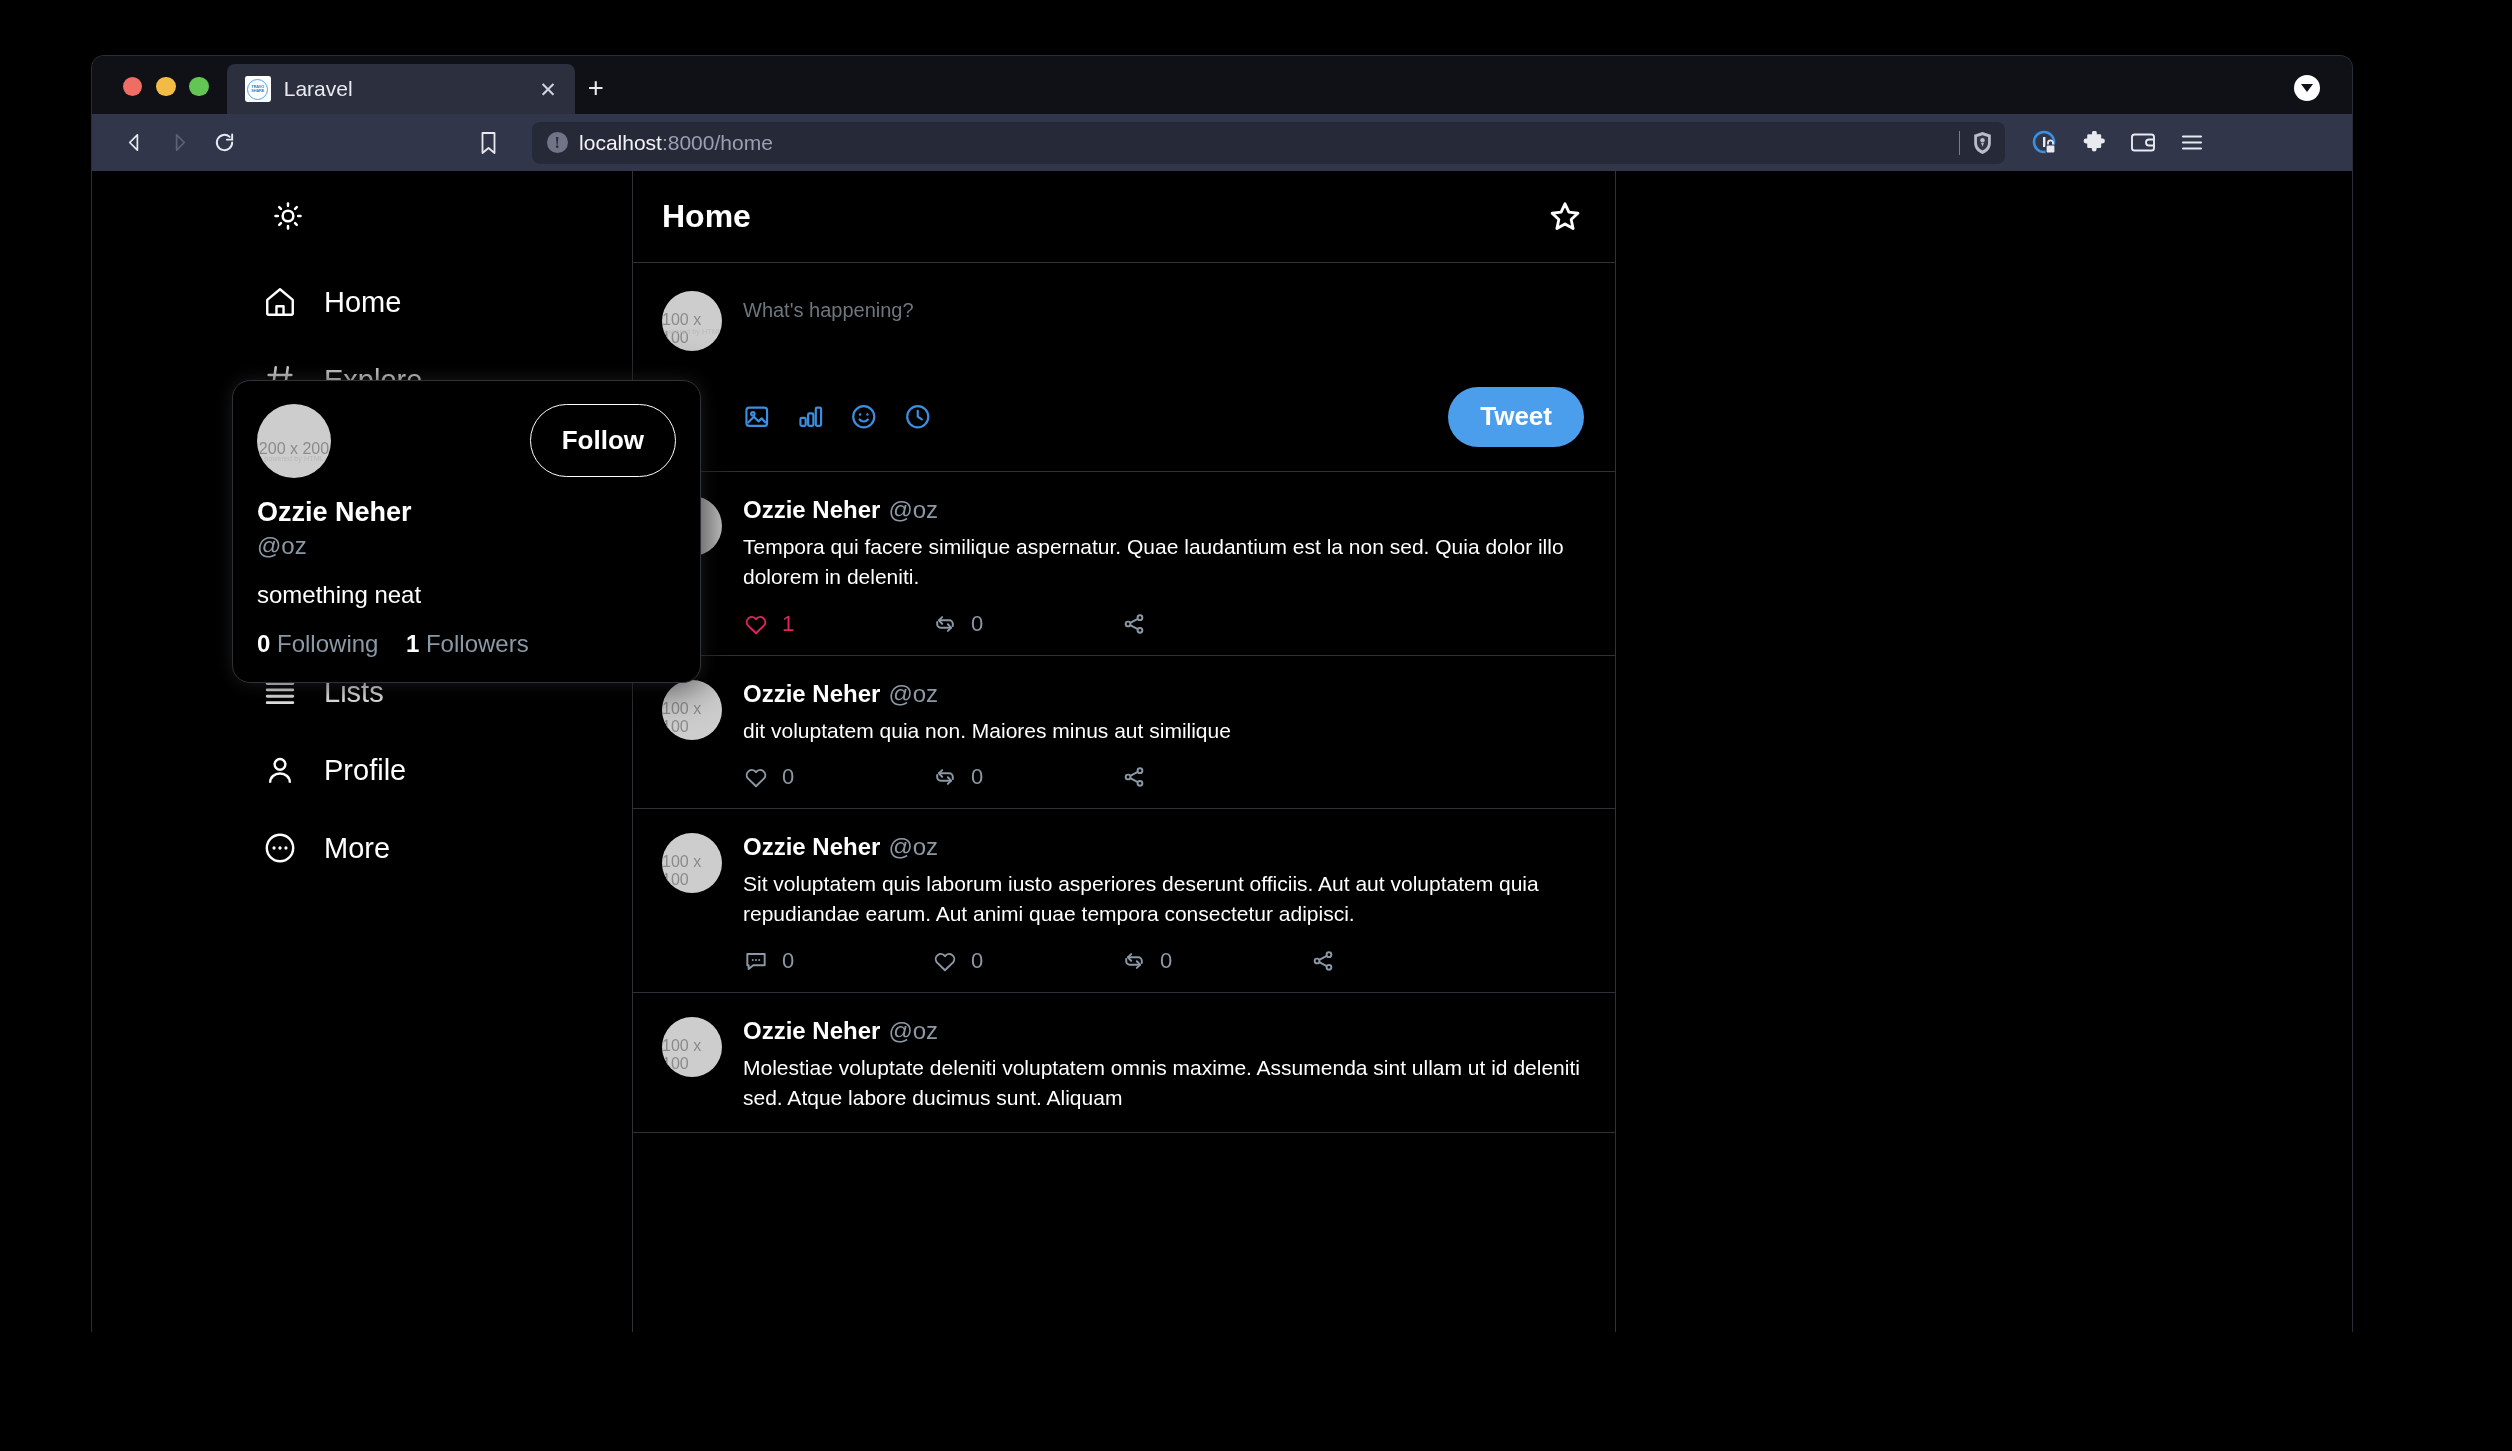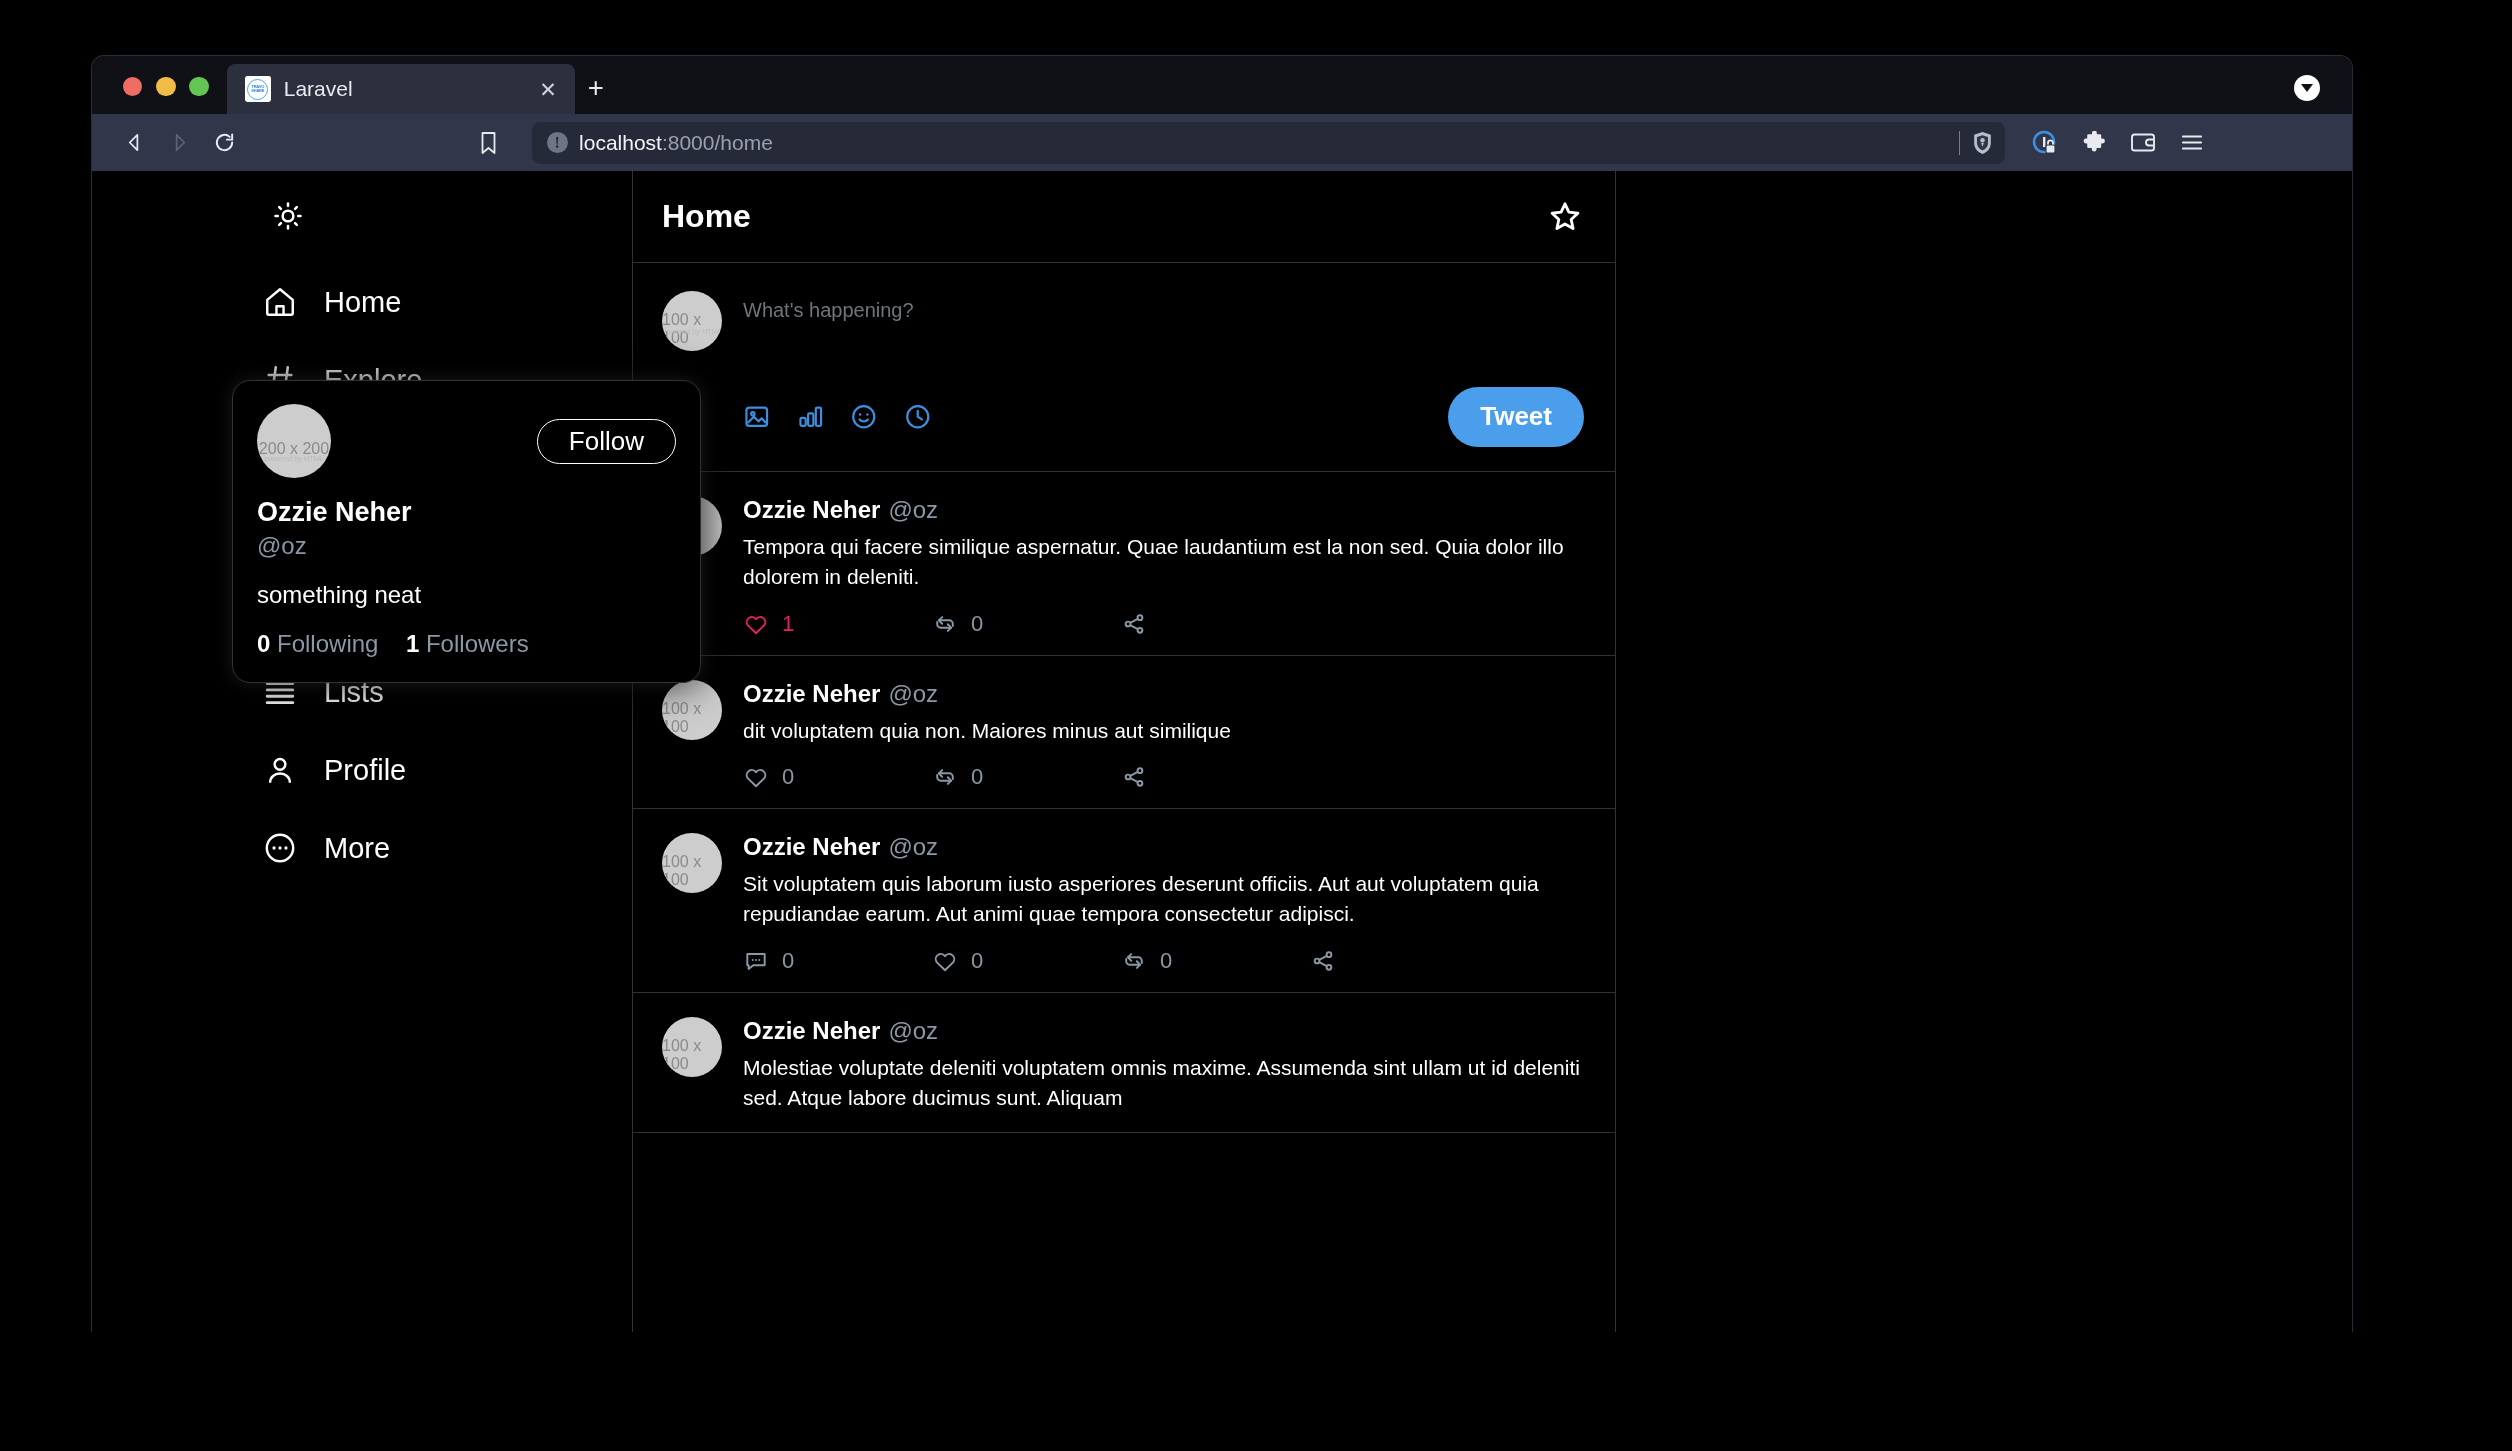--- a/index.html
+++ b/index.html
@@ -322,32 +322,32 @@
     width: 469px;
     background: #000;
     border: 0.8px solid #2f3336;
     border-radius: 18px;
     box-shadow: 0 0 18px rgba(255,255,255,0.10), 0 0 40px rgba(0,0,0,0.9);
     padding: 23px 24px 24px 24px;
     z-index: 50;
   }
   #hover-card-top {
     display: flex;
-    align-items: center;
+    align-items: flex-start;
   }
   #hover-avatar { width: 74px; height: 74px; }
   #hover-follow {
     margin-left: auto;
     background: transparent;
     border: 1.6px solid #fff;
     color: #fff;
     font-size: 26px;
-    font-weight: normal;
+    font-weight: bold;
     border-radius: 809px;
-    padding: 6px 31px;
+    padding: 20px 31px;
     cursor: pointer;
     font-family: "Liberation Sans", sans-serif;
   }
   #hover-name {
     font-size: 27px; font-weight: bold; color: #fff;
     margin-top: 19.4px;
   }
   #hover-handle { font-size: 24px; color: #8b98a5; margin-top: 3.2px; }
   #hover-bio { font-size: 24px; color: #fff; margin-top: 21px; }
   #hover-stats { font-size: 24px; color: #8b98a5; margin-top: 21px; display: flex; gap: 27.5px; }

